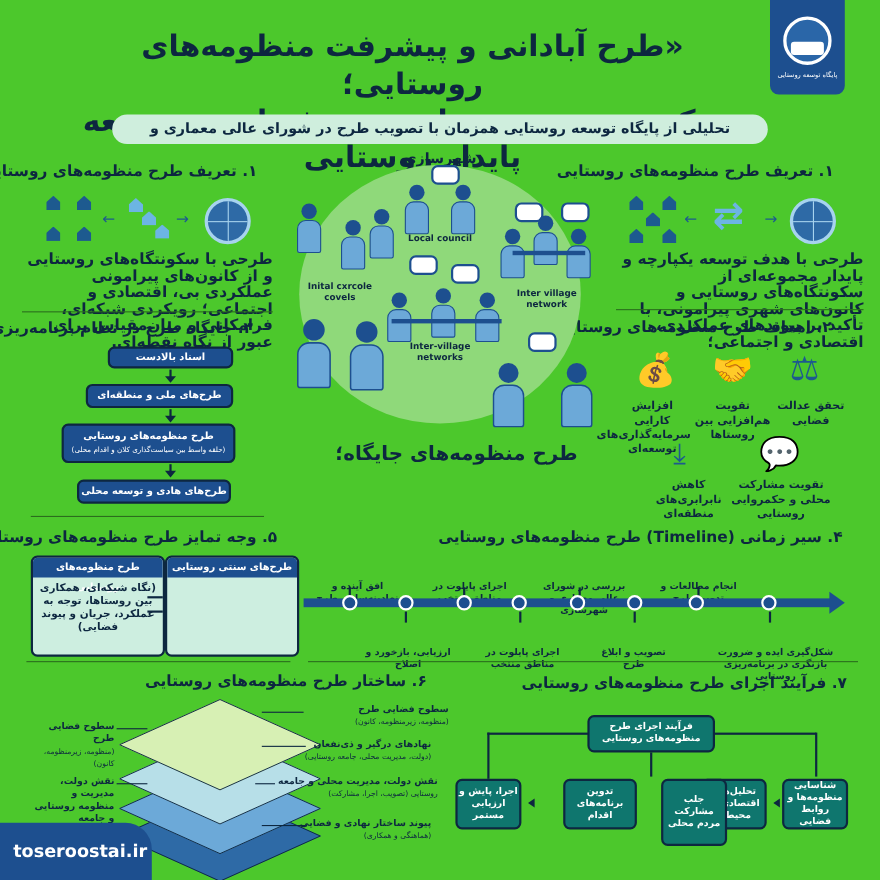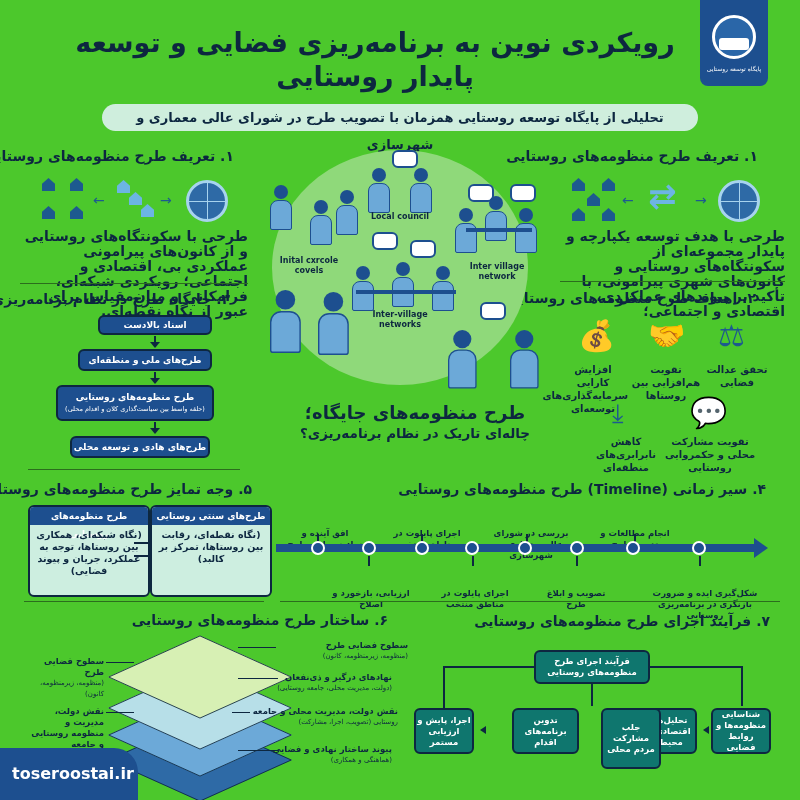--- a/index.html
+++ b/index.html
@@ -116,20 +116,21 @@
   .footer-pill {
     position: absolute; left: 0; top: 748px; width: 138px; height: 52px;
     background: #1d4f8f; border-radius: 0 24px 0 0;
     color: #fff; font-size: 16px; font-weight: bold; line-height: 52px; padding-left: 12px;
   }
 </style>
 </head>
 <body>
 
 <div class="title">
+  <span class="l1">«طرح آبادانی و پیشرفت منظومه‌های روستایی؛</span>
   <span class="l2">رویکردی نوین به برنامه‌ریزی فضایی و توسعه پایدار روستایی</span>
 </div>
 <div class="logo">
   <div class="logo-circle"></div>
   <div class="logo-text">پایگاه توسعه روستایی</div>
 </div>
 <div class="subtitle-pill">تحلیلی از پایگاه توسعه روستایی همزمان با تصویب طرح در شورای عالی معماری و شهرسازی</div>
 
 <div class="sec-h" style="right:42px; top:148px;">۱. تعریف طرح منظومه‌های روستایی</div>
 <div class="abs" style="left:572px; top:178px; width:60px; height:45px;">
@@ -264,27 +265,25 @@
     <div class="head"></div>
     <div class="body"></div>
   </div>
 <div class="person" style="left:510px; top:330px; transform:scale(1.3); transform-origin:top left;">
     <div class="head"></div>
     <div class="body"></div>
   </div>
 
 <div class="center-q">
   <span class="q1">طرح منظومه‌های جایگاه؛</span>
-  <span class="q2">چاله‌ای تاریک در نظام برنامه‌ریزی؟</span>
 </div>
 
 <div class="sec-h" style="right:548px; top:481px;">۵. وجه تمایز طرح منظومه‌های روستایی</div>
 <div class="cmp-box" style="left:150px;">
   <div class="hd">طرح‌های سنتی روستایی</div>
-  <div class="bd">(نگاه نقطه‌ای، رقابت بین روستاها، تمرکز بر کالبد)</div>
 </div>
 <div class="cmp-box" style="left:28px;">
   <div class="hd">طرح منظومه‌های روستایی</div>
   <div class="bd">(نگاه شبکه‌ای، همکاری بین روستاها، توجه به عملکرد، جریان و پیوند فضایی)</div>
 </div>
 <div class="h-arrow" style="left:134px; top:542px;"></div>
 <div class="h-arrow" style="left:134px; top:555px;"></div>
 
 <div class="sec-h" style="right:34px; top:481px;">۴. سیر زمانی (Timeline) طرح منظومه‌های روستایی</div>
 <div class="tl-label" style="left:280px; top:508px;">افق آینده و نهادینه‌سازی طرح</div>

